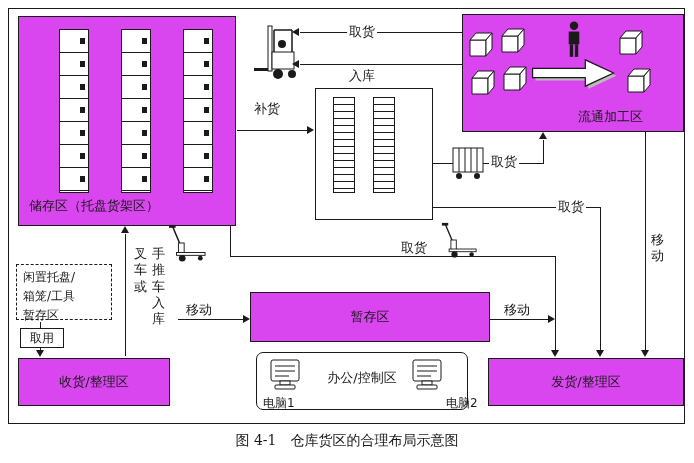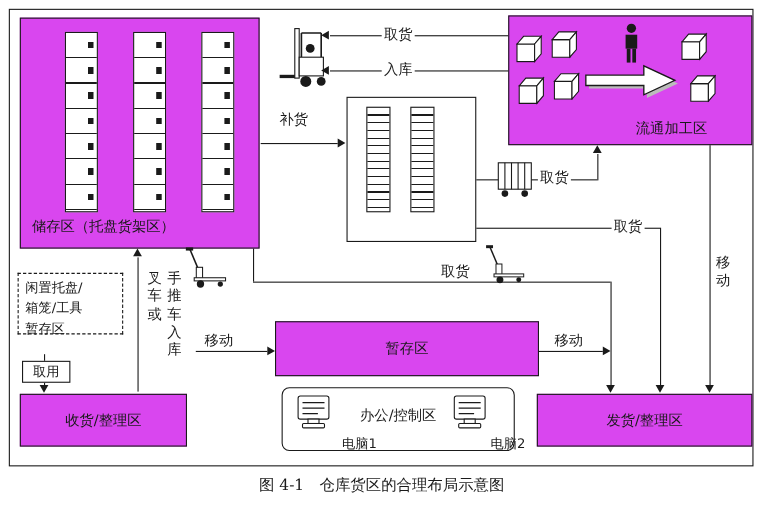--- a/index.html
+++ b/index.html
@@ -132,33 +132,33 @@
     </div>
     <div class="icon" style="left:154px;top:5px;width:32px;height:36px;">
       <svg viewBox="0 0 32 36">
           <rect x="2" y="2" width="28" height="21" rx="2" fill="#fff" stroke="#1a1a1a"></rect>
           <path d="M6 8 H26 M6 13 H26 M6 18 H20" stroke="#1a1a1a" fill="none"></path>
           <rect x="11" y="23" width="10" height="4" fill="#fff" stroke="#1a1a1a"></rect>
           <rect x="6" y="27" width="20" height="4" rx="1" fill="#fff" stroke="#1a1a1a"></rect>
         </svg>
     </div>
     <div class="abs zlabel" style="left:50%;transform:translateX(-50%);top:16px;">办公/控制区</div>
-    <div class="abs slabel" style="left:6px;top:42px;margin-left:48px;">电脑1</div>
+    <div class="abs slabel" style="left:6px;top:42px;">电脑1</div>
     <div class="abs slabel" style="left:148px;top:42px;margin-left:41px;">电脑2</div>
   </div>
 
   <div class="zone center" style="left:18px;top:358px;width:152px;height:48px;">
     <span class="zlabel">收货/整理区</span>
   </div>
 
   <div class="zone center" style="left:488px;top:358px;width:196px;height:48px;">
     <span class="zlabel">发货/整理区</span>
   </div>
 
-  <div class="dashedbox" style="left:16px;top:248px;width:96px;height:56px;">
+  <div class="dashedbox" style="left:16px;top:264px;width:96px;height:56px;">
     <div>闲置托盘/</div>
     <div>箱笼/工具</div>
     <div>暂存区</div>
   </div>
 
   <div class="vline" style="left:40px;top:322px;height:28px;"></div>
   <div class="smallbox" style="left:20px;top:328px;width:44px;height:20px;">
     <span>取用</span>
   </div>
   <div class="arr arr-d" style="left:36px;top:350px;"></div>
@@ -198,21 +198,21 @@
         <circle cx="28" cy="22" r="4" fill="#1a1a1a"></circle>
         <circle cx="24" cy="52" r="5" fill="#1a1a1a"></circle>
         <circle cx="38" cy="52" r="4" fill="#1a1a1a"></circle>
       </svg>
   </div>
   <div class="hline" style="left:300px;top:32px;width:162px;"></div>
   <div class="arr arr-l" style="left:292px;top:28px;"></div>
   <div class="abs zlabel onln" style="left:347px;top:24px;">取货</div>
   <div class="hline" style="left:300px;top:64px;width:162px;"></div>
   <div class="arr arr-l" style="left:292px;top:60px;"></div>
-  <div class="abs zlabel onln" style="left:347px;top:56px;">入库</div>
+  <div class="abs zlabel onln" style="left:347px;top:68px;">入库</div>
 
   <div class="abs zlabel" style="left:254px;top:100px;">补货</div>
   <div class="hline" style="left:237px;top:130px;width:70px;"></div>
   <div class="arr arr-r" style="left:307px;top:126px;"></div>
 
   <div class="hline" style="left:433px;top:163px;width:110px;"></div>
   <div class="icon" style="left:450px;top:146px;width:36px;height:34px;">
     <svg viewBox="0 0 36 34">
         <rect x="3" y="2" width="30" height="24" fill="#fff" stroke="#1a1a1a"></rect>
         <path d="M9 2 V26 M15 2 V26 M21 2 V26 M27 2 V26" stroke="#1a1a1a" fill="none"></path>

